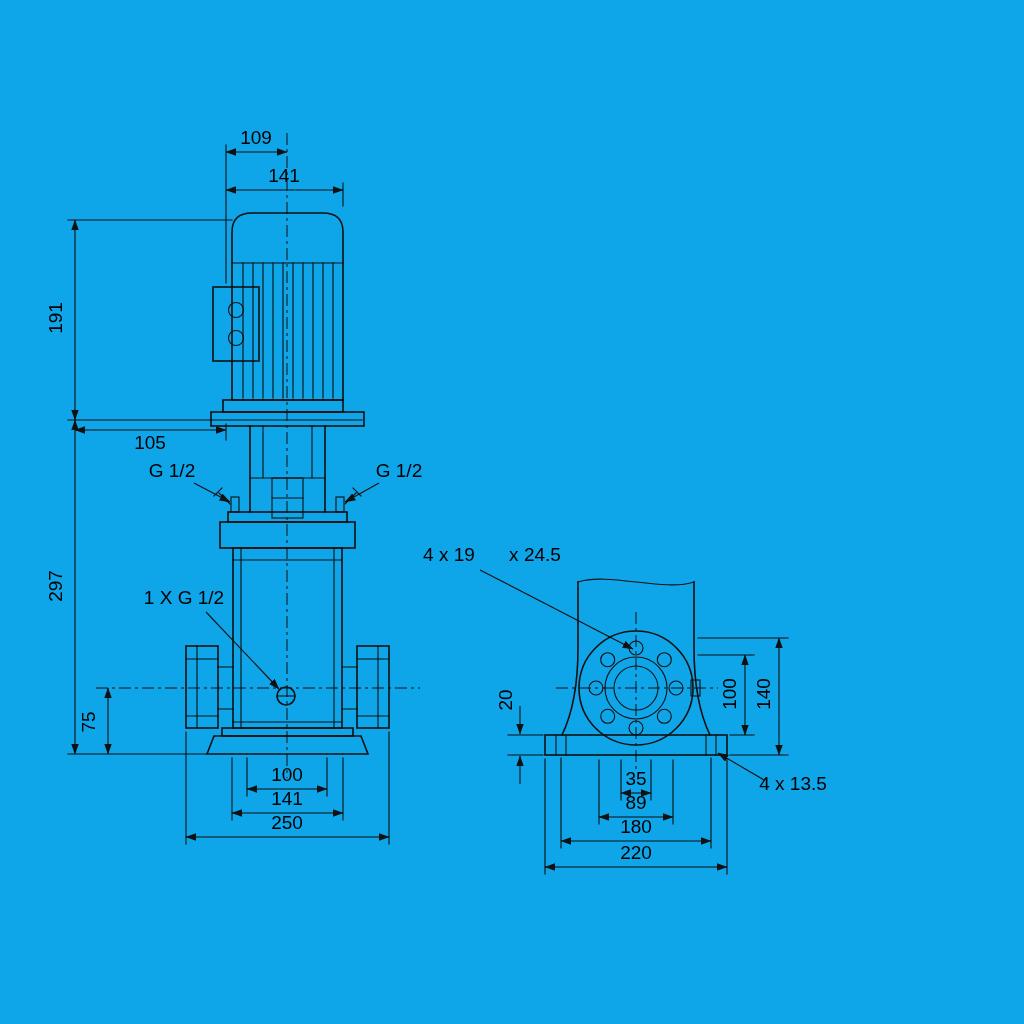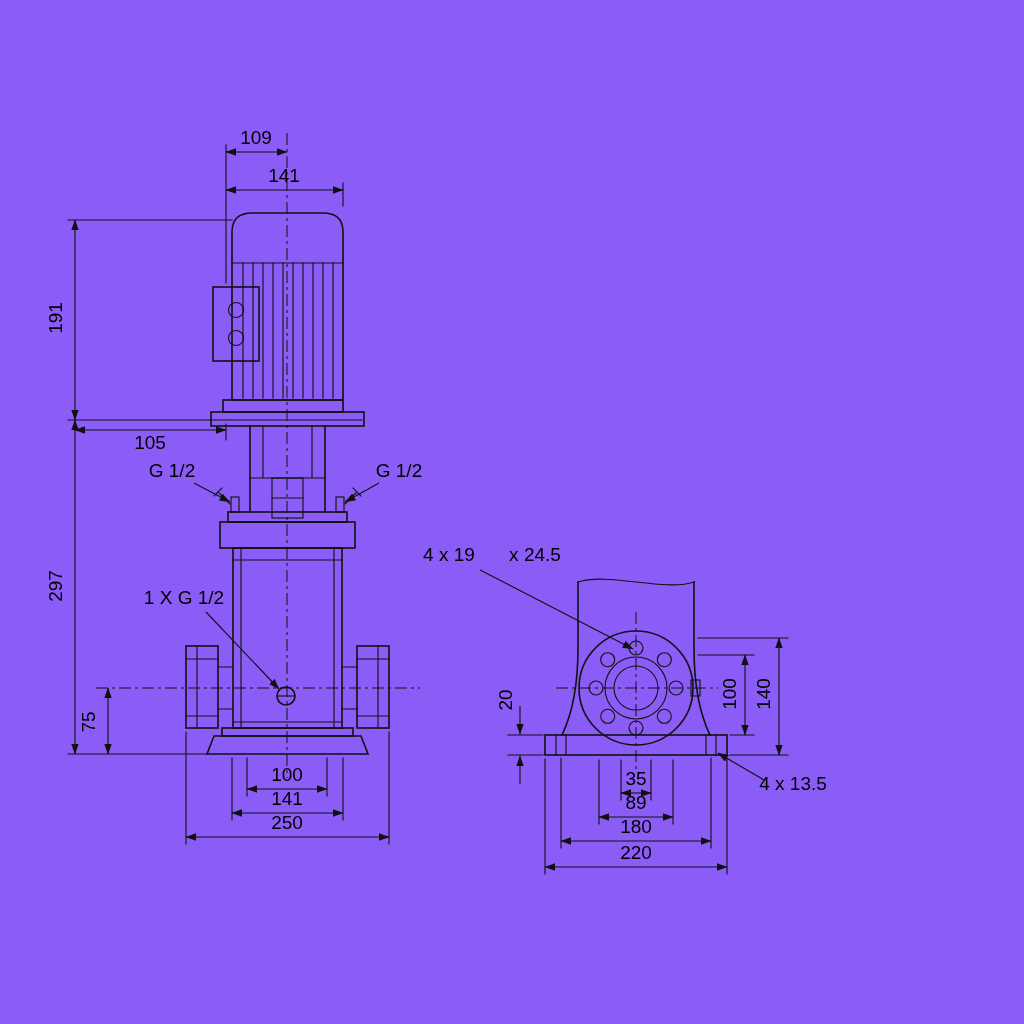--- a/index.html
+++ b/index.html
@@ -1,17 +1,17 @@
 <!DOCTYPE html>
 <html><head>
 <meta charset="utf-8">
 <title>Drawing</title>
 <style>
   html,body{margin:0;padding:0;background:#fff;}
-  .page{width:1024px;height:1024px;background:#8b5cf6;position:relative;overflow:hidden;}
+  .page{width:1024px;height:1024px;background:#0ea5e9;position:relative;overflow:hidden;}
   svg{display:block;}
   .s  {stroke:#111;fill:none;stroke-width:1.6;stroke-linecap:square;}
   .t  {stroke:#111;fill:none;stroke-width:1.1;stroke-linecap:square;}
   .d  {stroke:#111;fill:none;stroke-width:1.1;}
   .cl {stroke:#111;fill:none;stroke-width:1;stroke-dasharray:12 4 3 4;}
   .txt{fill:#000;font-family:"Liberation Sans", sans-serif;font-size:19px;}
 </style>
 </head>
 <body>
 

